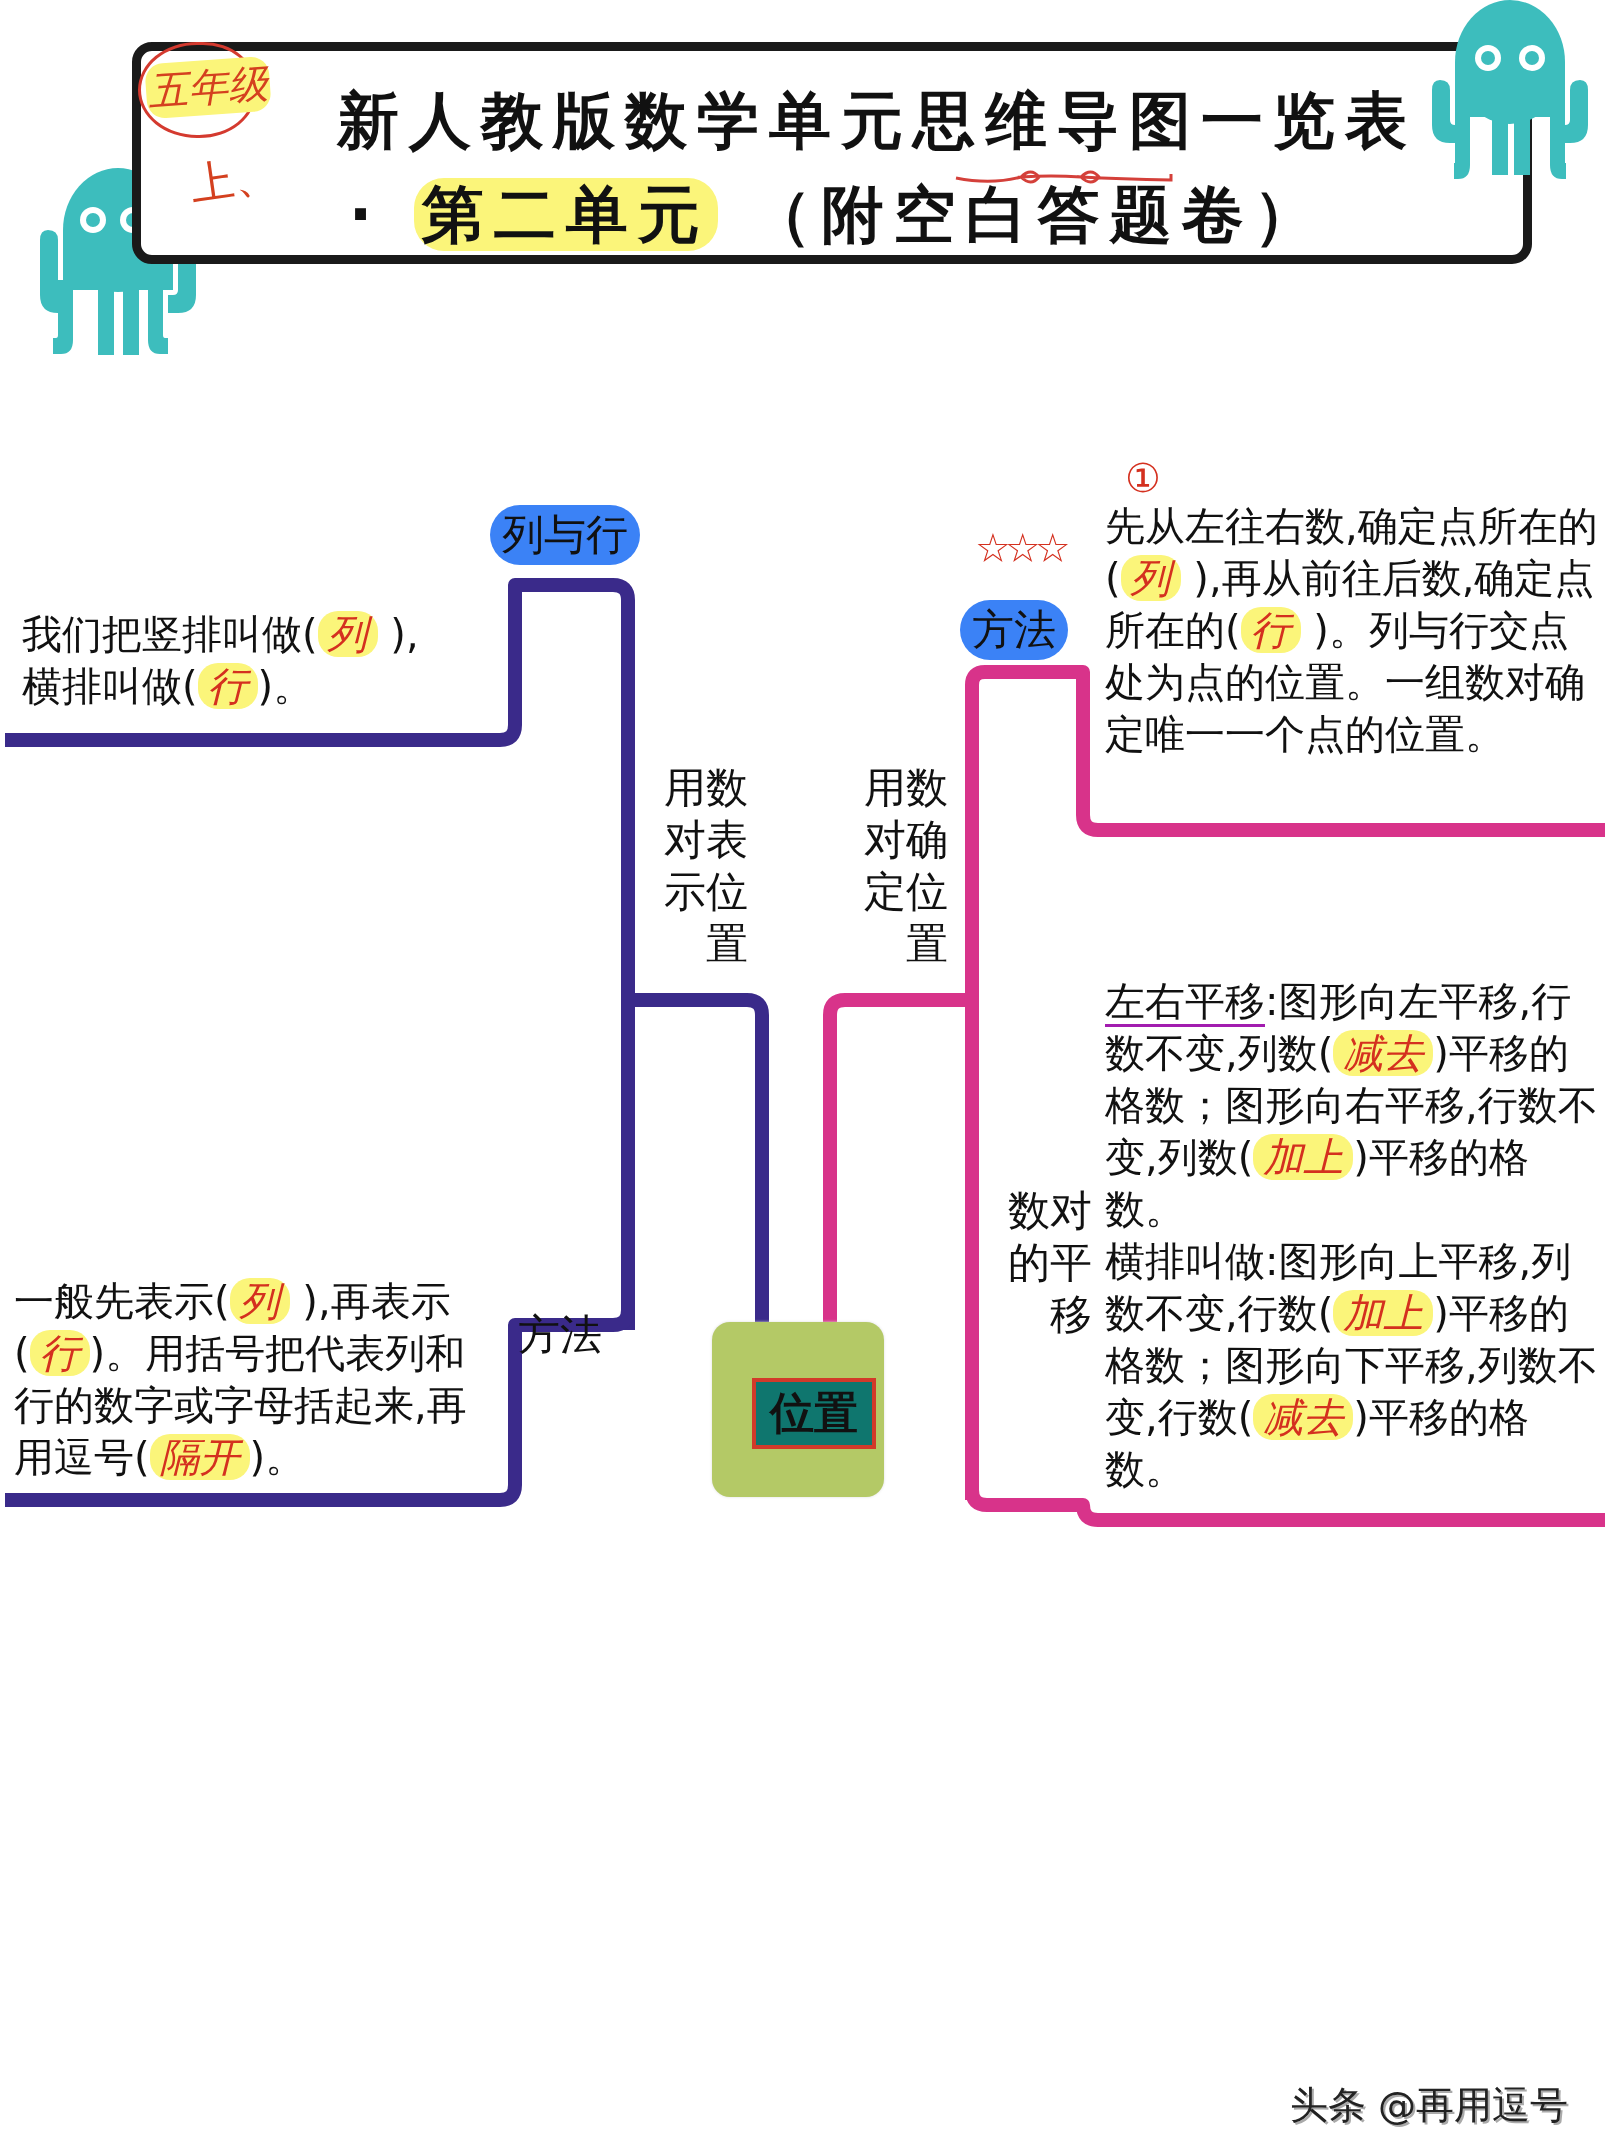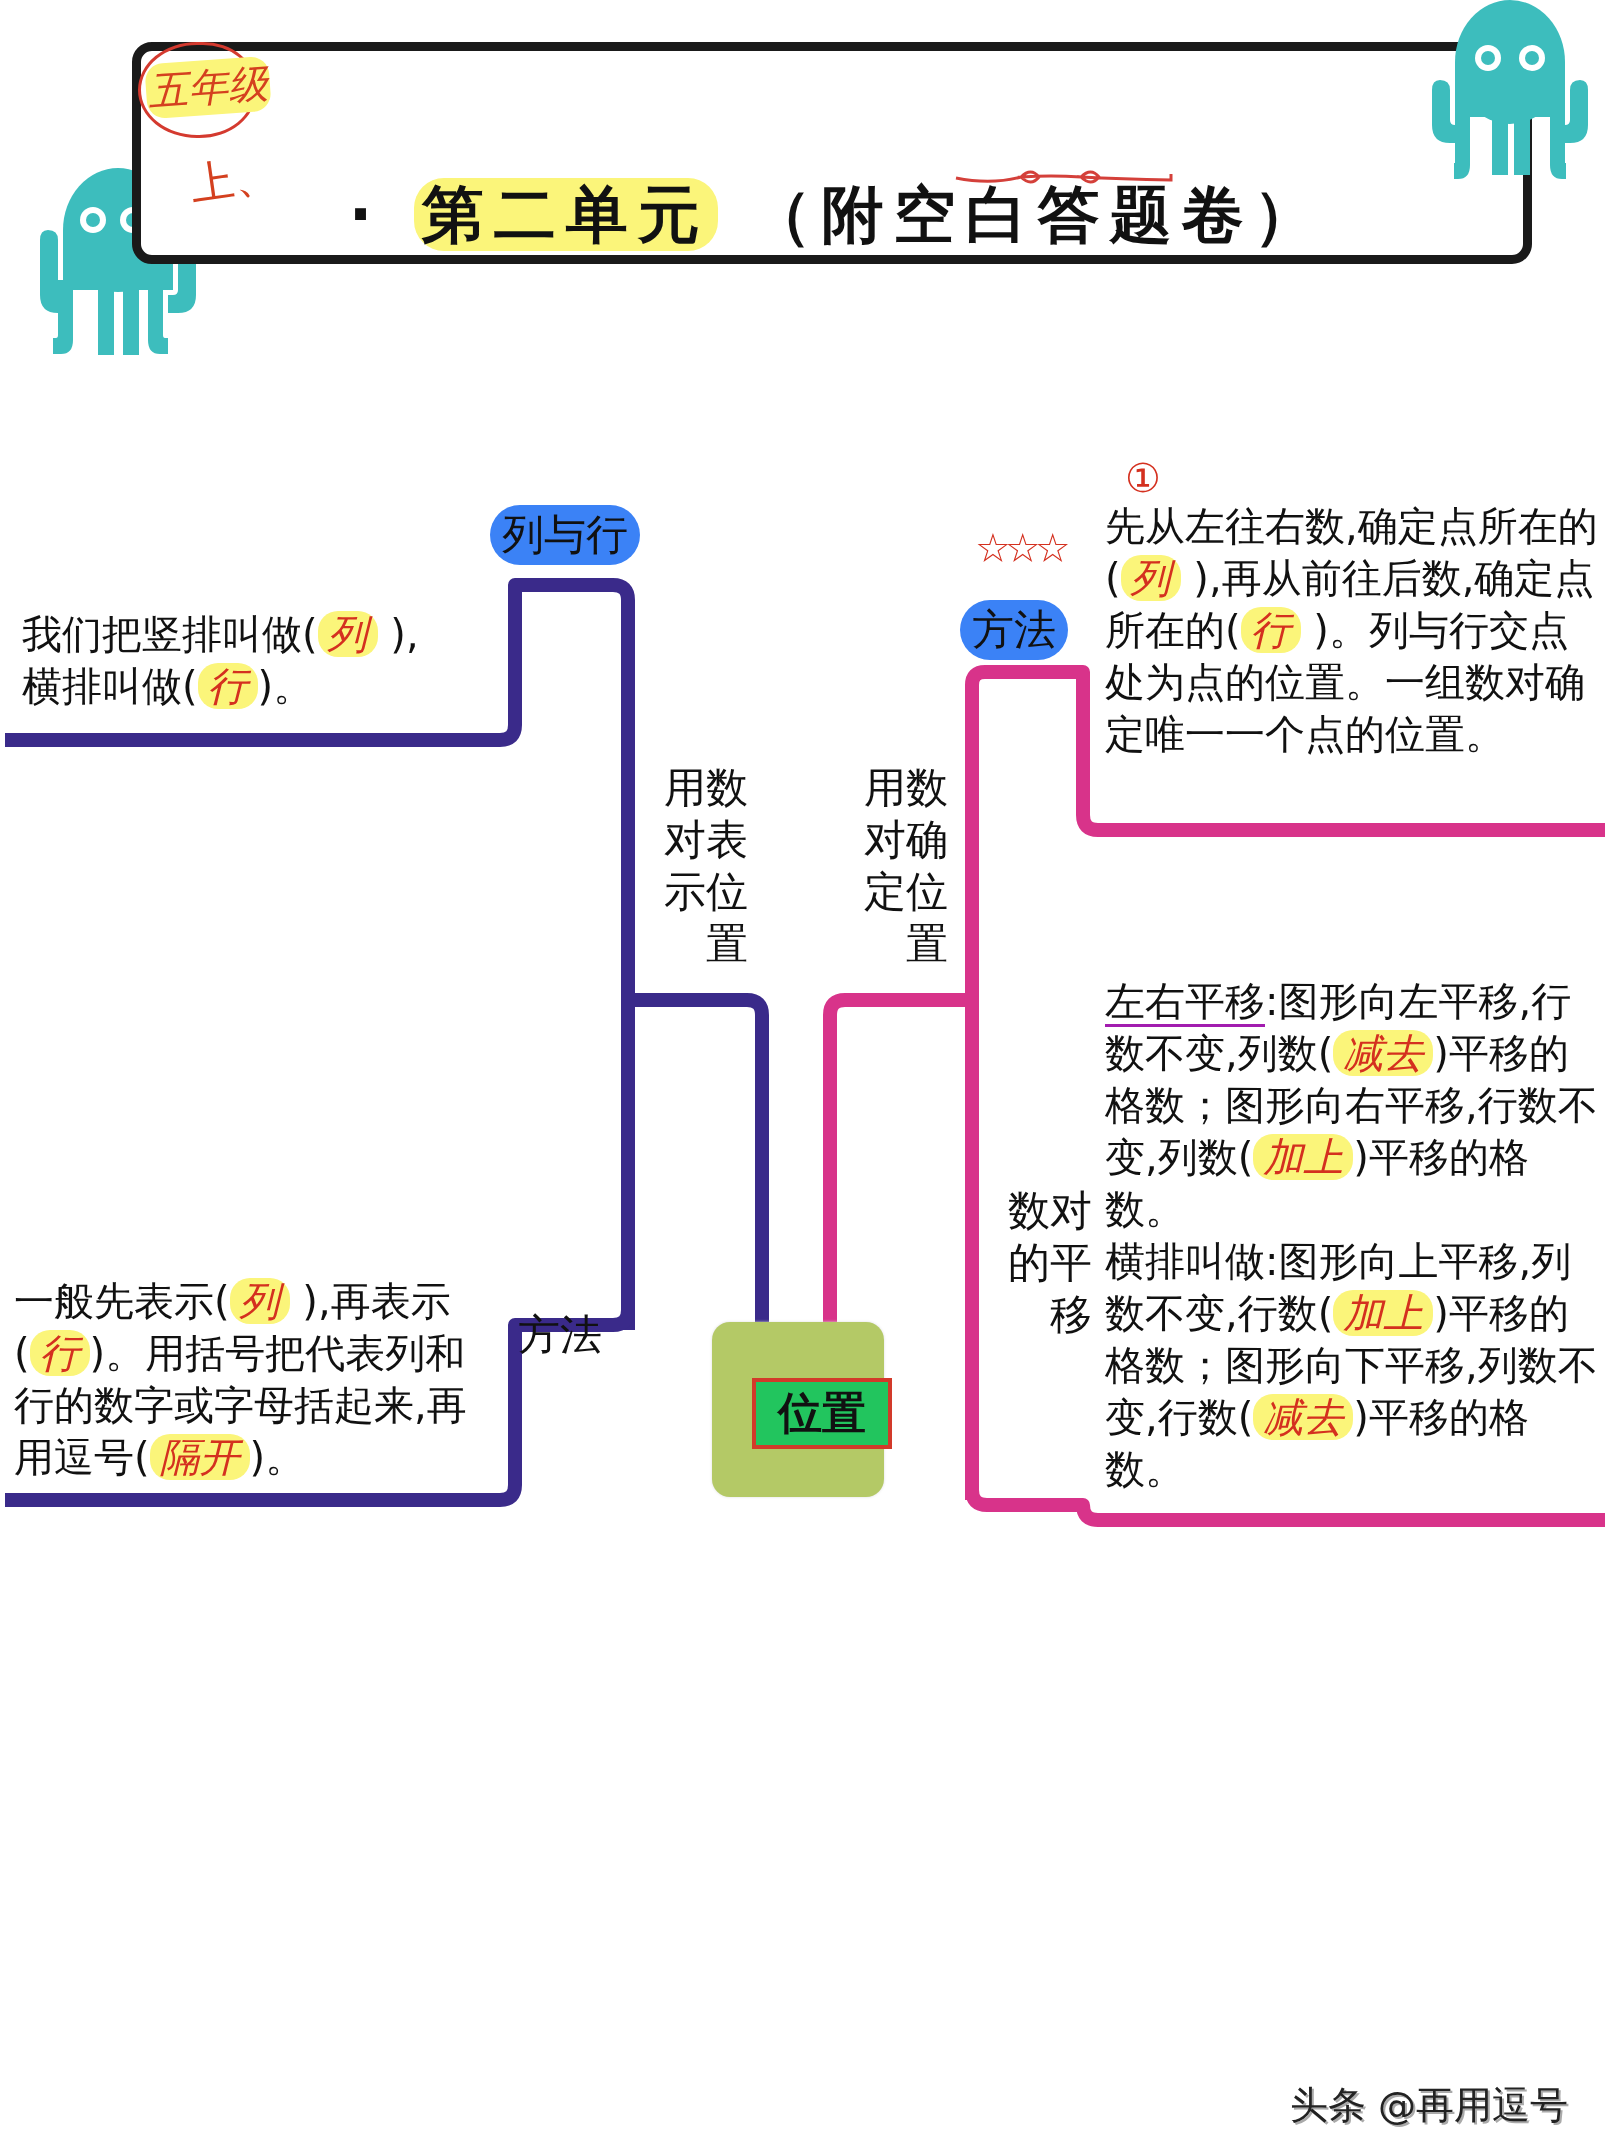--- a/index.html
+++ b/index.html
@@ -14,21 +14,21 @@
   .grade-badge{left:138px;top:42px;width:118px;height:96px;border:3px solid #d43a2f;border-radius:50% 45% 48% 50%;box-sizing:border-box;}
   .grade-text{left:146px;top:60px;font-size:40px;color:#d4401f;font-style:italic;background:#fbf57a;border-radius:18px;padding:0 2px;transform:rotate(-4deg);}
   .grade-sub{left:190px;top:150px;font-size:44px;color:#d4401f;transform:rotate(-8deg);}
   .octopus{position:absolute;}
   .label{font-size:40px;line-height:50px;color:#111;}
   .node-hl{background:#3b82f6;border-radius:30px;padding:2px 12px;font-size:42px;}
   .vert{font-size:42px;line-height:52px;width:96px;word-break:break-all;text-align:right;}
   .para{font-size:40px;line-height:52px;}
   .ans{color:#d4301f;font-style:italic;background:#fbf57a;border-radius:20px;padding:0 10px;}
   .center-box{left:712px;top:1322px;width:172px;height:175px;background:#b4c966;border-radius:18px;box-shadow:0 0 3px #ddd;}
-  .center-label{left:752px;top:1378px;font-size:44px;font-weight:bold;border:4px solid #d23a2a;background:#22c55e;padding:2px 22px;}
+  .center-label{left:752px;top:1378px;font-size:44px;font-weight:bold;border:4px solid #d23a2a;background:#0f766e;padding:2px 14px;}
   .watermark{left:1290px;top:2080px;font-size:38px;color:#222;text-shadow:2px 2px 0 #aaa;}
   .red-mark{color:#d4301f;}
 </style>
 </head>
 <body>
 
 <svg class="octopus" style="left:28px;top:160px" width="200" height="200" viewBox="0 0 200 200">
   <g fill="#3dbdbd">
     <ellipse cx="90" cy="70" rx="55" ry="62"></ellipse>
     <rect x="35" y="70" width="110" height="60"></rect>
@@ -38,20 +38,21 @@
     <path d="M120 120 v60 q0 14 12 14 h8 v-16 h-3 q-2 0 -2 -3 v-55z"></path>
     <path d="M70 125 v70 h16 v-70z M95 125 v70 h16 v-70z"></path>
   </g>
   <circle cx="65" cy="60" r="13" fill="#fff"></circle>
     <circle cx="65" cy="60" r="7" fill="#3dbdbd"></circle>
   <circle cx="105" cy="60" r="13" fill="#fff"></circle>
     <circle cx="105" cy="60" r="7" fill="#3dbdbd"></circle>
 </svg>
 
 <div class="abs title-box">
+  <div class="title-line t1">新人教版数学单元思维导图一览表</div>
   <svg class="wavy" style="left:810px;top:112px" width="230" height="30" viewBox="0 0 230 30">
     <path d="M5 15 Q40 22 70 14 q10 -10 18 0 q-8 10 -18 0 Q100 12 130 14 q10 -10 18 0 q-8 10 -18 0 Q170 16 220 17 v-6" stroke="#d4403a" stroke-width="3" fill="none"></path>
   </svg>
   <div class="title-line t2">
     <span>·</span>
     <span class="hl">第二单元</span>
     <span>（附空白答题卷）</span>
   </div>
 </div>
 <div class="abs grade-badge"></div>

